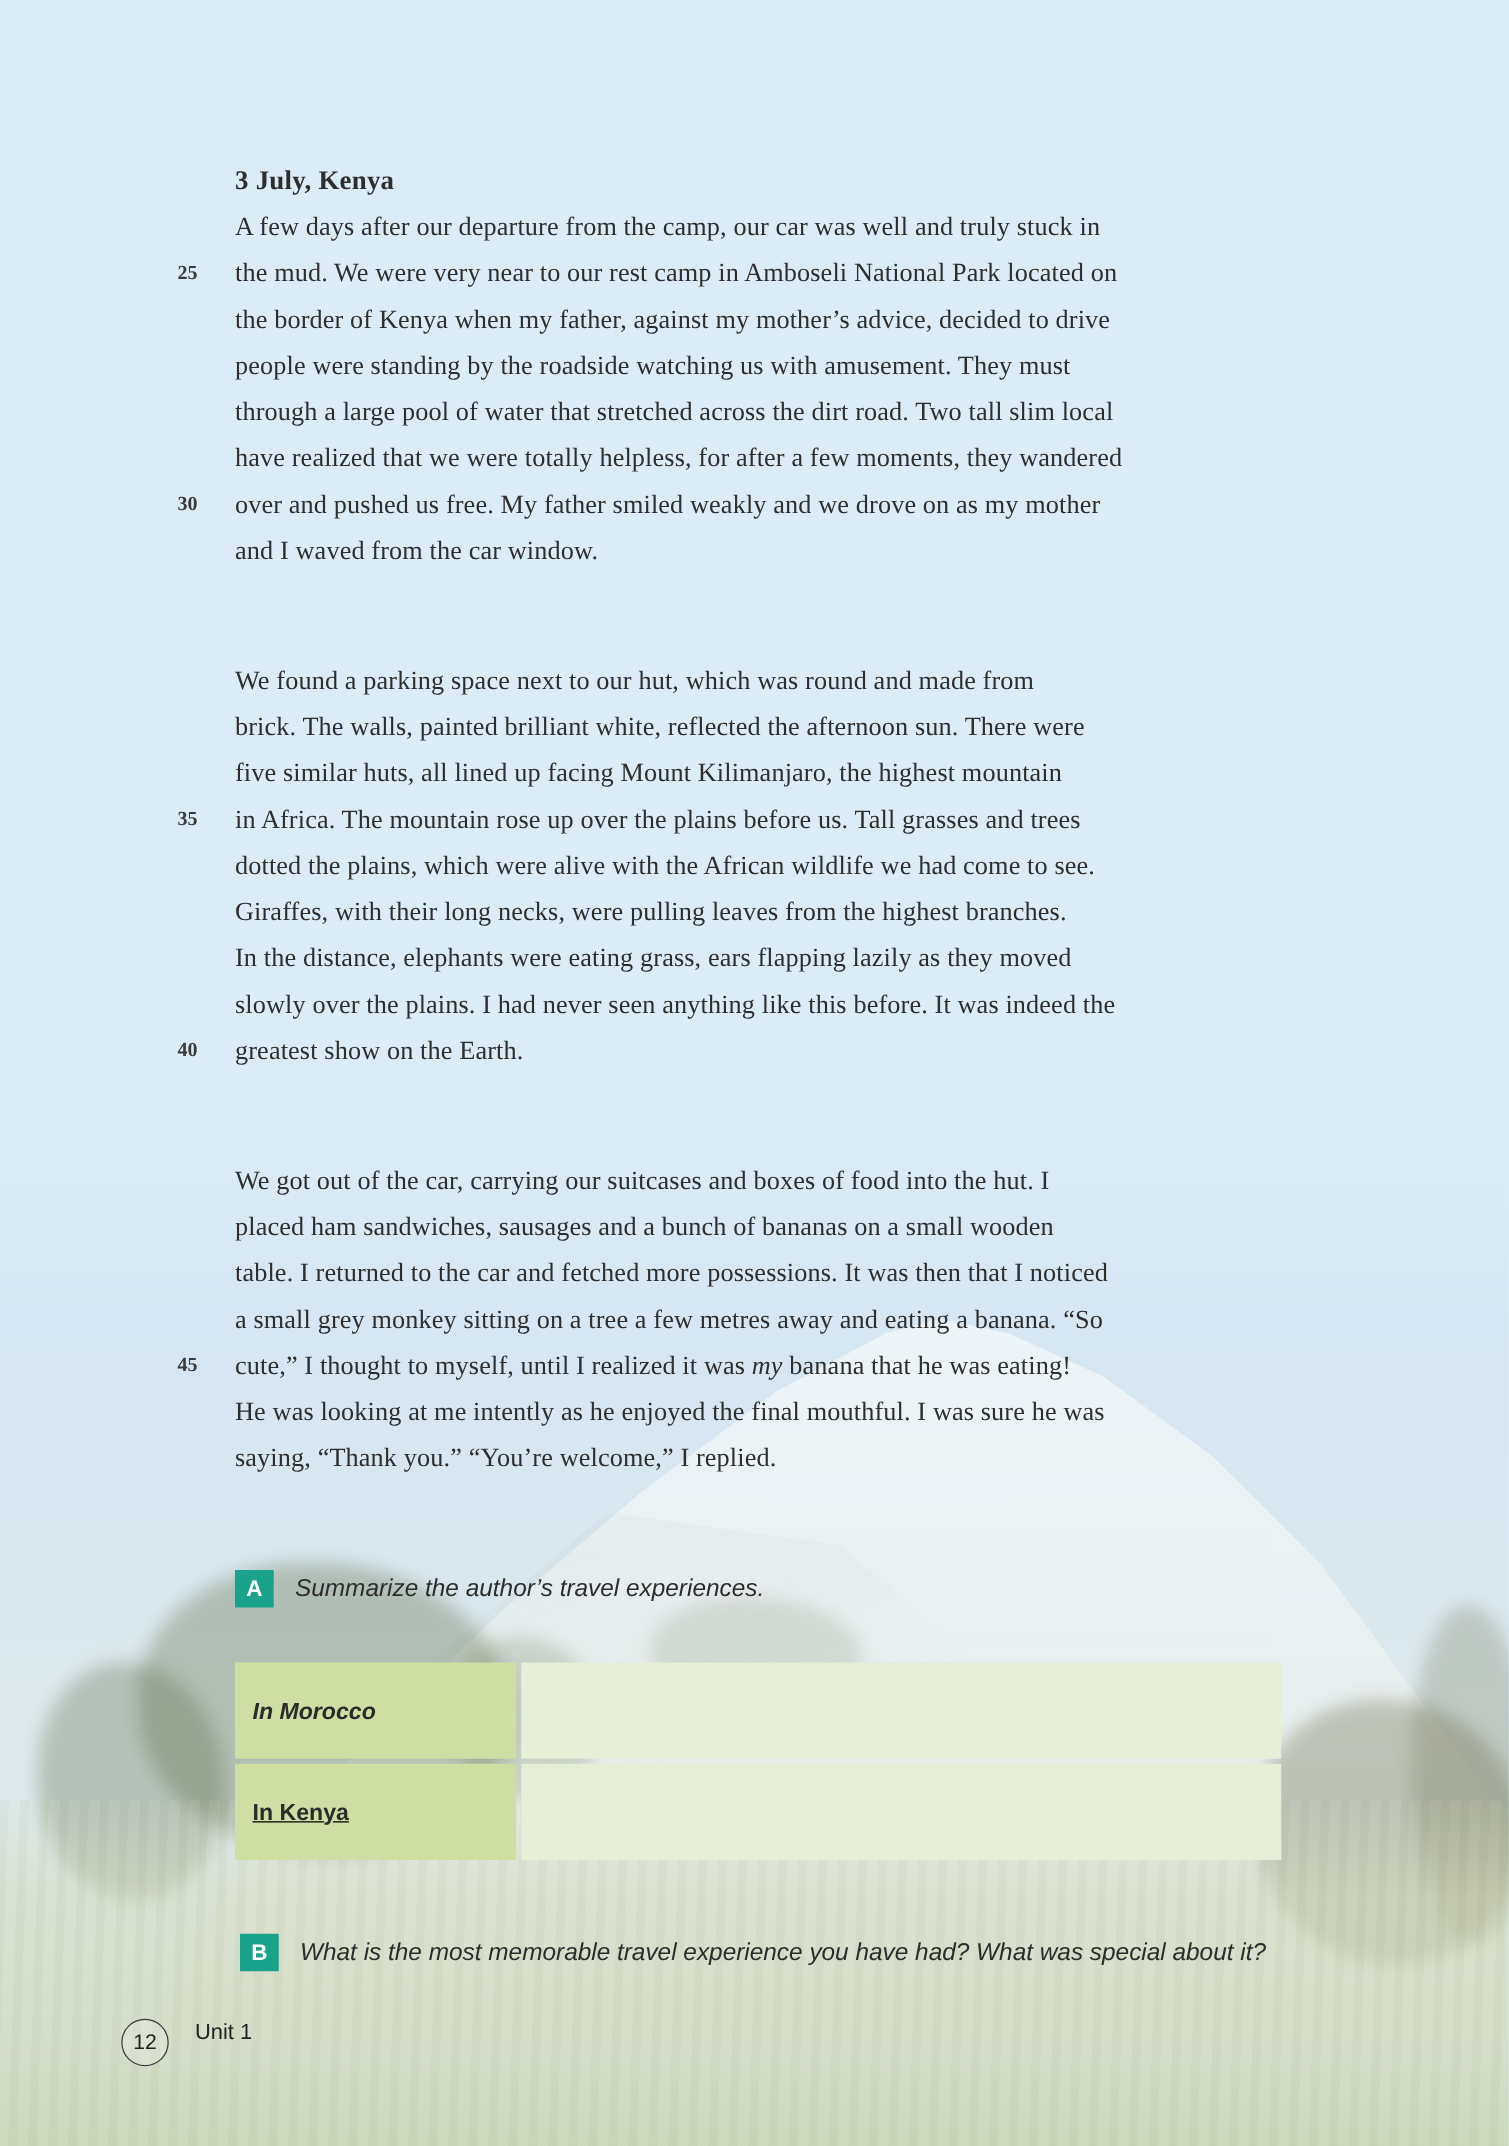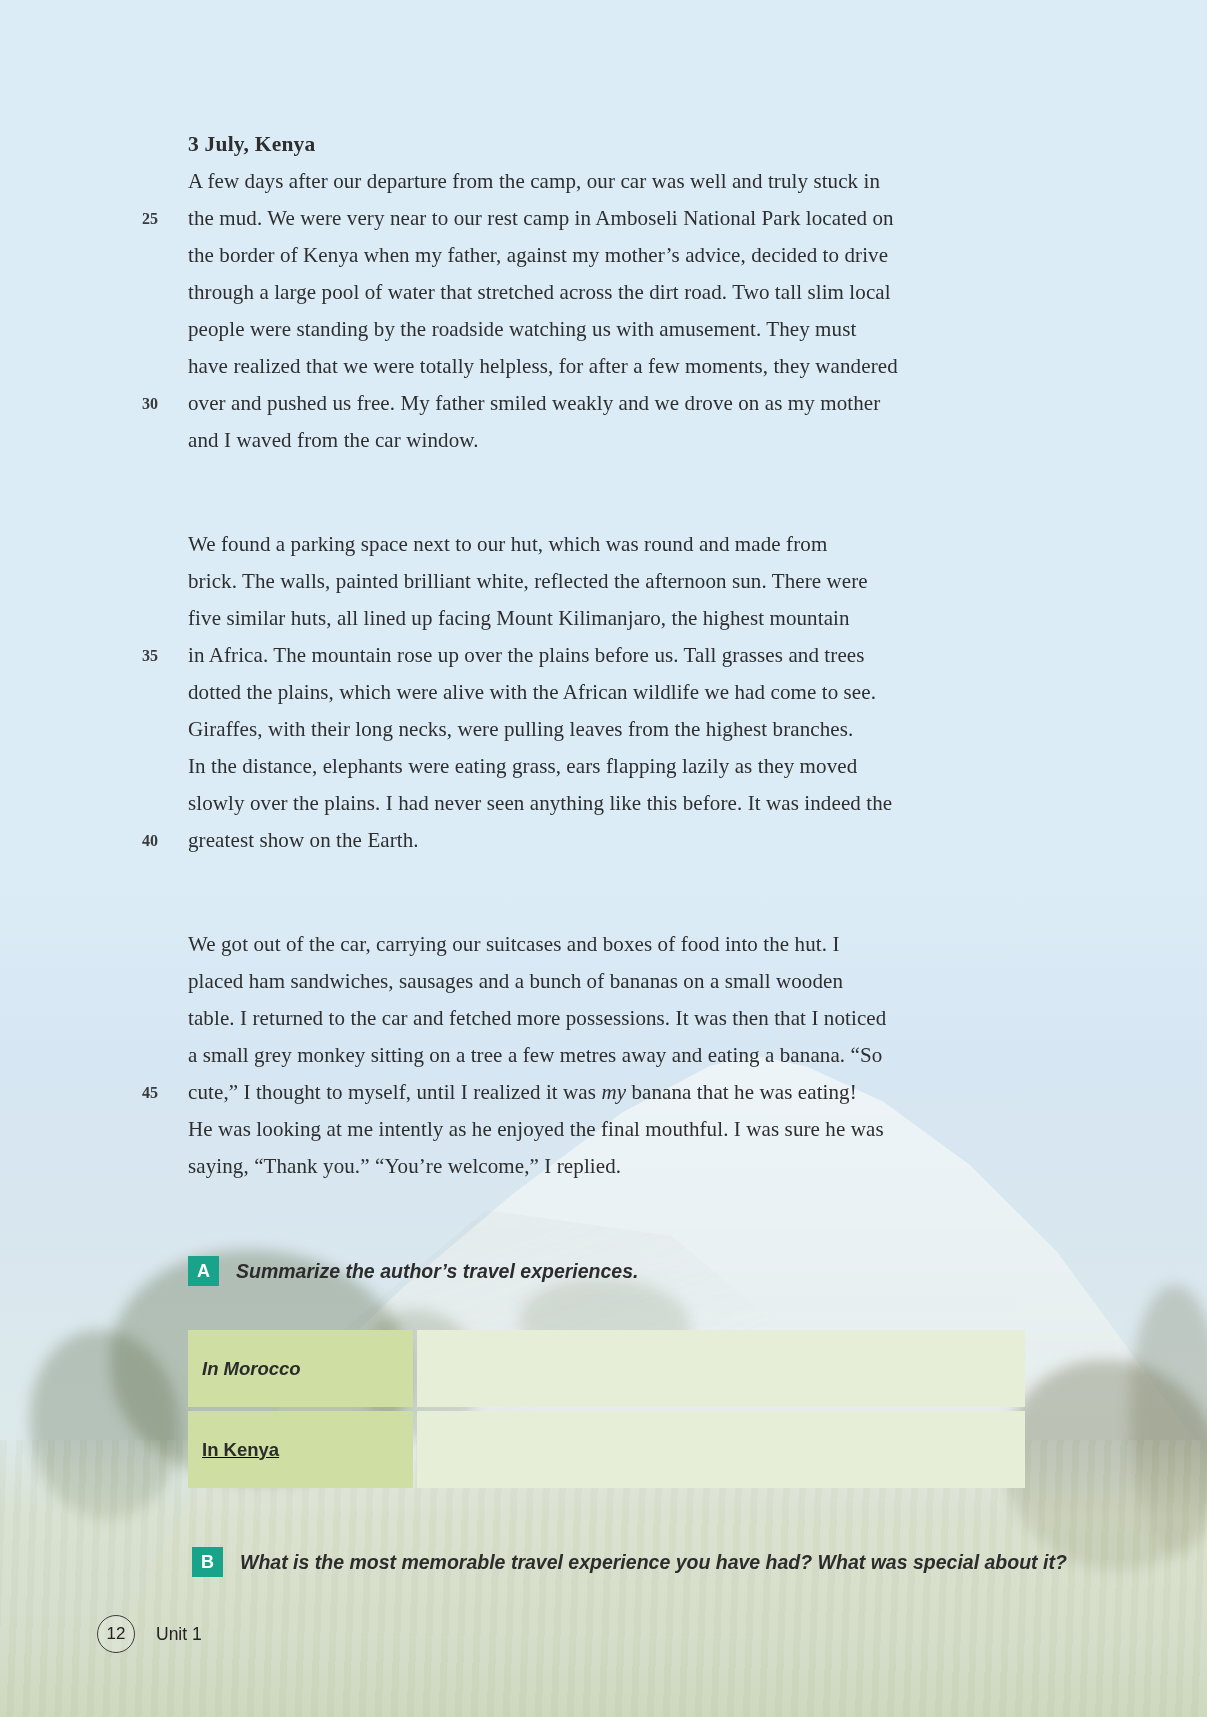--- a/index.html
+++ b/index.html
@@ -40,31 +40,31 @@
   .lnum{flex:none;width:38px;text-align:right;margin-right:30px;font-size:16px;color:#3a3a3a;font-weight:bold;}
   .ltext{white-space:nowrap;letter-spacing:.1px;}
   .ltext em{font-style:italic;}
   
   .exercise{position:absolute;display:flex;align-items:center;gap:17px;z-index:2;
     font-family:"Liberation Sans", sans-serif;}
   .exercise.a{left:188px;top:1256px;}
   .exercise.b{left:192px;top:1547px;}
   .badge{flex:none;width:31px;height:30px;display:flex;align-items:center;justify-content:center;
     color:#fff;font-weight:bold;font-size:18px;}
-  .prompt{font-style:italic;font-size:19.5px;color:#2c2c2c;white-space:nowrap;font-weight:bold;}
+  .prompt{font-style:italic;font-size:19.5px;color:#2c2c2c;white-space:nowrap;}
   
   .sum-table{position:absolute;left:188px;top:1330px;width:837px;z-index:2;}
   .trow{display:flex;height:77px;margin-bottom:4px;}
   .trow:last-child{margin-bottom:0;text-decoration:underline;}
   .tlabel{flex:none;width:225px;margin-right:4px;display:flex;align-items:center;
     padding-left:14px;box-sizing:border-box;
     font-family:"Liberation Sans", sans-serif;font-weight:bold;font-size:18.5px;color:#2b2b2b;}
   .tvalue{flex:1;}
   
-  .footer{position:absolute;left:97px;top:1615px;display:flex;align-items:center;gap:21px;z-index:2;
+  .footer{position:absolute;left:97px;top:1615px;display:flex;align-items:flex-start;gap:21px;z-index:2;
     font-family:"Liberation Sans", sans-serif;color:#222;}
   .pagecircle{width:38px;height:38px;box-sizing:border-box;border:1.6px solid #3c3c3c;border-radius:50%;
     display:flex;align-items:center;justify-content:center;font-size:17px;background:rgba(255,255,255,.18);}
   .unit{font-size:17.5px;}
 </style>
 </head>
 <body>
 
 <div class="photo">
   <div class="photo-sky"></div>
@@ -90,25 +90,25 @@
         <div class="line">
           <span class="lnum">25</span>
           <span class="ltext"><span>the mud. We were very near to our rest camp in Amboseli National Park located on</span></span>
         </div>
         <div class="line">
           <span class="lnum"></span>
           <span class="ltext"><span>the border of Kenya when my father, against my mother’s advice, decided to drive</span></span>
         </div>
         <div class="line">
           <span class="lnum"></span>
+          <span class="ltext"><span>people were standing by the roadside watching us with amusement. They must</span></span>
+        </div>
+        <div class="line">
+          <span class="lnum"></span>
           <span class="ltext"><span>through a large pool of water that stretched across the dirt road. Two tall slim local</span></span>
-        </div>
-        <div class="line">
-          <span class="lnum"></span>
-          <span class="ltext"><span>people were standing by the roadside watching us with amusement. They must</span></span>
         </div>
         <div class="line">
           <span class="lnum"></span>
           <span class="ltext"><span>have realized that we were totally helpless, for after a few moments, they wandered</span></span>
         </div>
         <div class="line">
           <span class="lnum">30</span>
           <span class="ltext"><span>over and pushed us free. My father smiled weakly and we drove on as my mother</span></span>
         </div>
         <div class="line">

